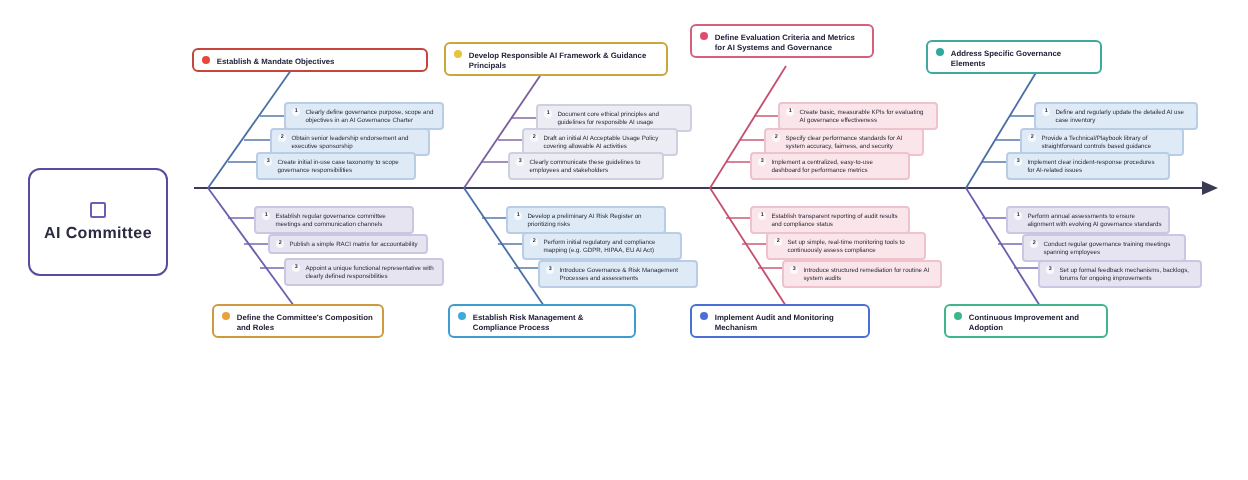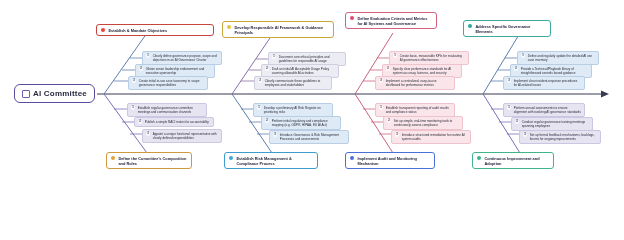--- a/index.html
+++ b/index.html
@@ -13,26 +13,27 @@
   #stage{position:absolute;left:0;top:0;width:624px;height:188px;}
   svg.lines{position:absolute;left:0;top:0;width:624px;height:188px;overflow:visible;}
 
   
   .head{
     position:absolute;
     display:flex;align-items:center;gap:3px;
     border:1.2px solid #5b4b9e;
     border-radius:6px;
     background:#ffffff;
-    padding:4px 7px;
+    padding:16px 7px;
     font-size:8px;
     font-weight:700;
     color:#2b2b42;
     letter-spacing:.2px;
     white-space:nowrap;
+    flex-direction:column;
   }
   .head .hicon{
     width:6px;height:6px;display:inline-block;
     border:1px solid #6b5fb0;border-radius:1px;flex:none;
   }
 
   
   .cat{
     position:absolute;
     display:flex;align-items:flex-start;gap:3px;

